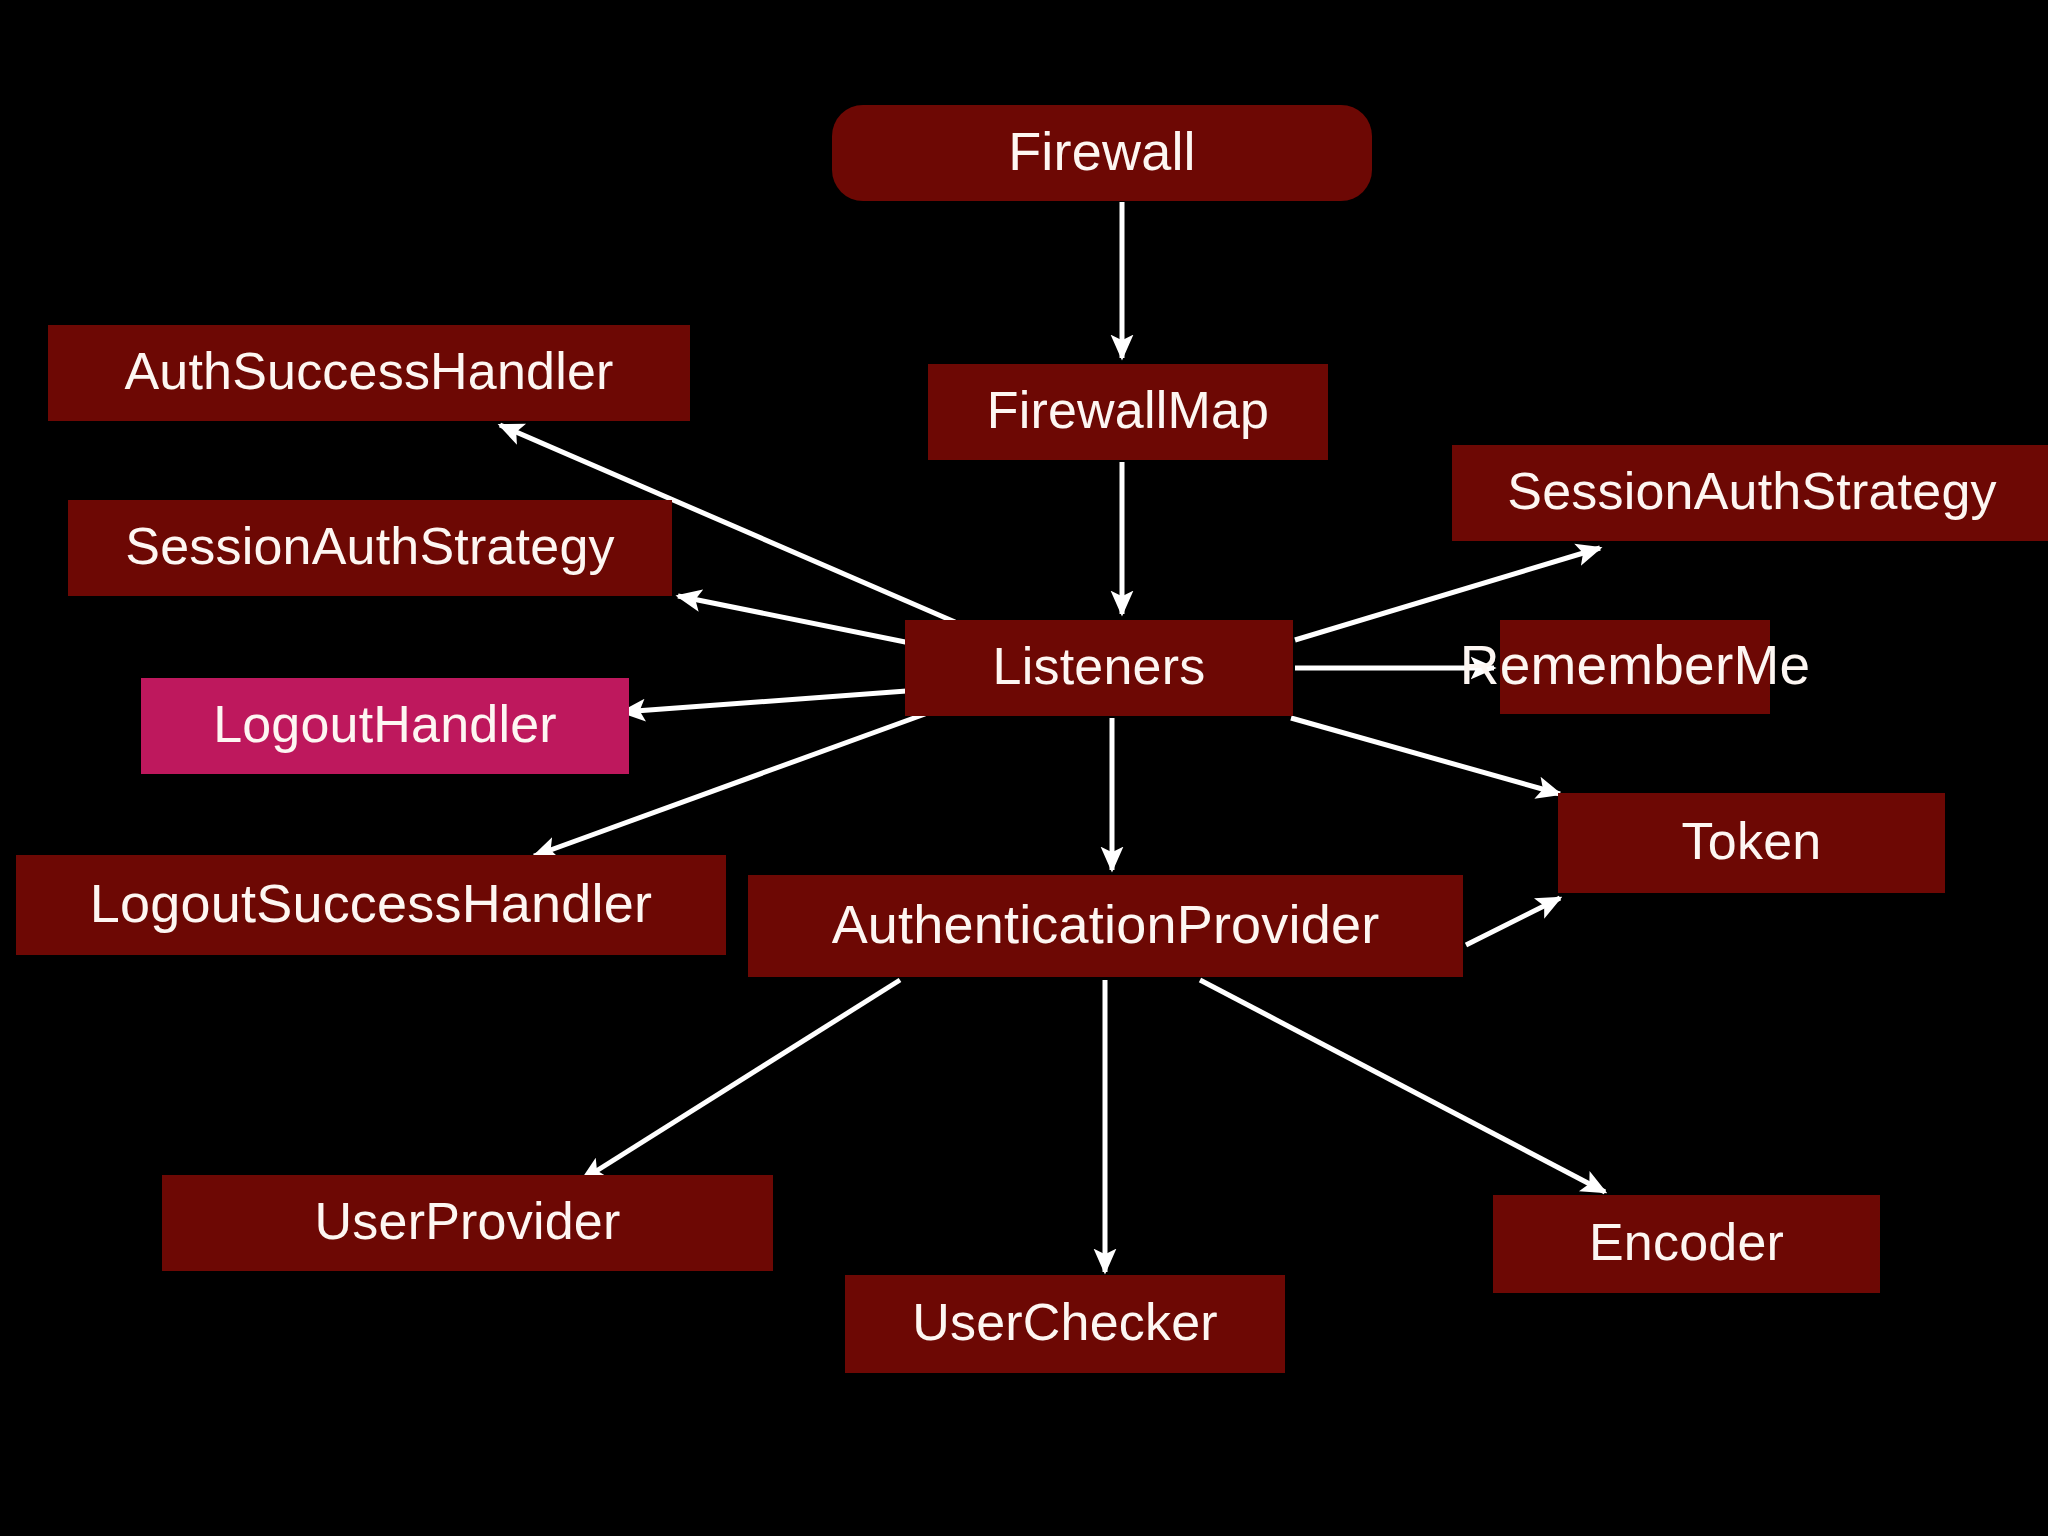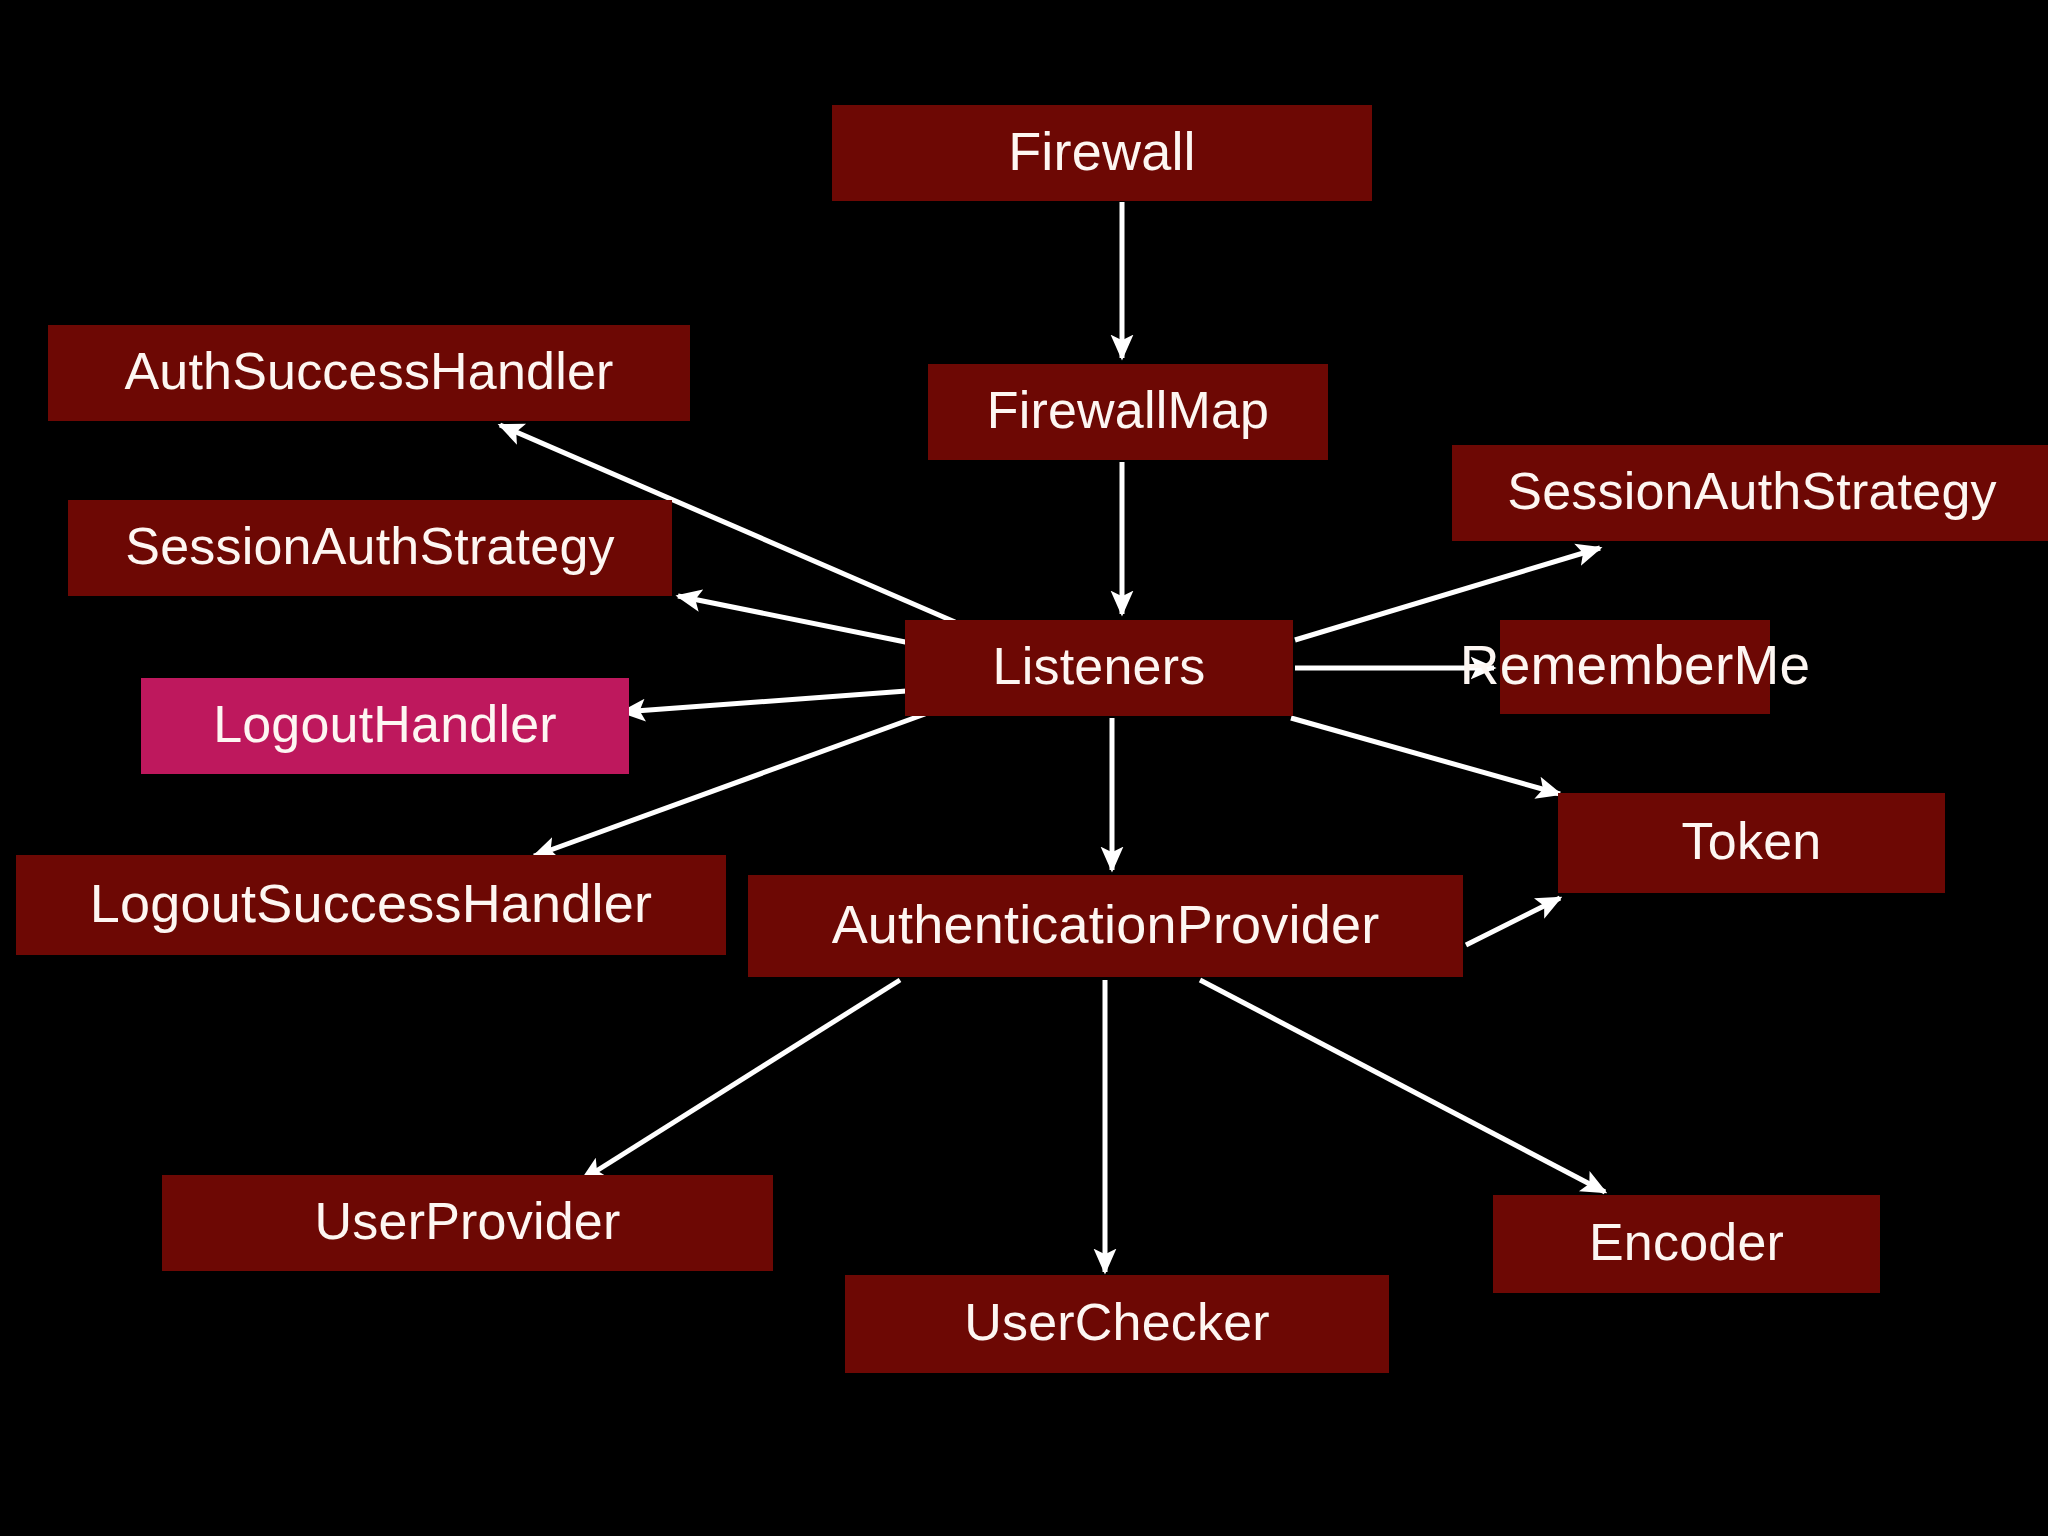--- a/index.html
+++ b/index.html
@@ -60,21 +60,21 @@
       <line x1="925" y1="714" x2="534" y2="856" stroke="#ffffff" stroke-width="5" marker-end="url(#arrowhead)"></line>
       <line x1="1295" y1="640" x2="1600" y2="548" stroke="#ffffff" stroke-width="5" marker-end="url(#arrowhead)"></line>
       <line x1="1295" y1="668" x2="1494" y2="668" stroke="#ffffff" stroke-width="5" marker-end="url(#arrowhead)"></line>
       <line x1="1291" y1="718" x2="1560" y2="794" stroke="#ffffff" stroke-width="5" marker-end="url(#arrowhead)"></line>
       <line x1="1112" y1="718" x2="1112" y2="870" stroke="#ffffff" stroke-width="5" marker-end="url(#arrowhead)"></line>
       <line x1="1466" y1="945" x2="1560" y2="898" stroke="#ffffff" stroke-width="5" marker-end="url(#arrowhead)"></line>
       <line x1="900" y1="980" x2="582" y2="1180" stroke="#ffffff" stroke-width="5" marker-end="url(#arrowhead)"></line>
       <line x1="1105" y1="980" x2="1105" y2="1272" stroke="#ffffff" stroke-width="5" marker-end="url(#arrowhead)"></line>
       <line x1="1200" y1="980" x2="1605" y2="1192" stroke="#ffffff" stroke-width="5" marker-end="url(#arrowhead)"></line>
     </svg>
-<div class="node" style="left: 832px; top: 105px; width: 540px; height: 96px; background: rgb(109, 8, 4); color: rgb(253, 246, 242); font-size: 54px;">
+<div class="node" style="left: 832px; top: 105px; width: 540px; height: 96px; background: rgb(109, 8, 4); color: rgb(253, 246, 242); font-size: 54px; border-radius: 31px;">
       <span class="node-label">Firewall</span>
     </div>
     <div class="node" style="left: 908px; top: 364px; width: 400px; height: 96px; background: rgb(109, 8, 4); color: rgb(253, 246, 242); font-size: 52px; margin-left: 20px;">
       <span class="node-label">FirewallMap</span>
     </div>
     <div class="node" style="left: 905px; top: 620px; width: 388px; height: 96px; background: rgb(109, 8, 4); color: rgb(253, 246, 242); font-size: 52px;">
       <span class="node-label">Listeners</span>
     </div>
     <div class="node" style="left: 48px; top: 325px; width: 642px; height: 96px; background: rgb(109, 8, 4); color: rgb(253, 246, 242); font-size: 52px;">
       <span class="node-label">AuthSuccessHandler</span>
@@ -96,19 +96,19 @@
     </div>
     <div class="node" style="left: 1558px; top: 793px; width: 387px; height: 100px; background: rgb(109, 8, 4); color: rgb(253, 246, 242); font-size: 52px;">
       <span class="node-label">Token</span>
     </div>
     <div class="node" style="left: 162px; top: 1175px; width: 611px; height: 96px; background: rgb(109, 8, 4); color: rgb(253, 246, 242); font-size: 52px;">
       <span class="node-label">UserProvider</span>
     </div>
     <div class="node" style="left: 748px; top: 875px; width: 715px; height: 102px; background: rgb(109, 8, 4); color: rgb(253, 246, 242); font-size: 54px;">
       <span class="node-label">AuthenticationProvider</span>
     </div>
-    <div class="node" style="left: 845px; top: 1275px; width: 544px; height: 98px; background: rgb(109, 8, 4); color: rgb(253, 246, 242); font-size: 52px;">
+    <div class="node" style="left: 845px; top: 1275px; width: 440px; height: 98px; background: rgb(109, 8, 4); color: rgb(253, 246, 242); font-size: 52px;">
       <span class="node-label">UserChecker</span>
     </div>
     <div class="node" style="left: 1493px; top: 1195px; width: 387px; height: 98px; background: rgb(109, 8, 4); color: rgb(253, 246, 242); font-size: 52px;">
       <span class="node-label">Encoder</span>
     </div>
   </div>
 
 </body></html>

